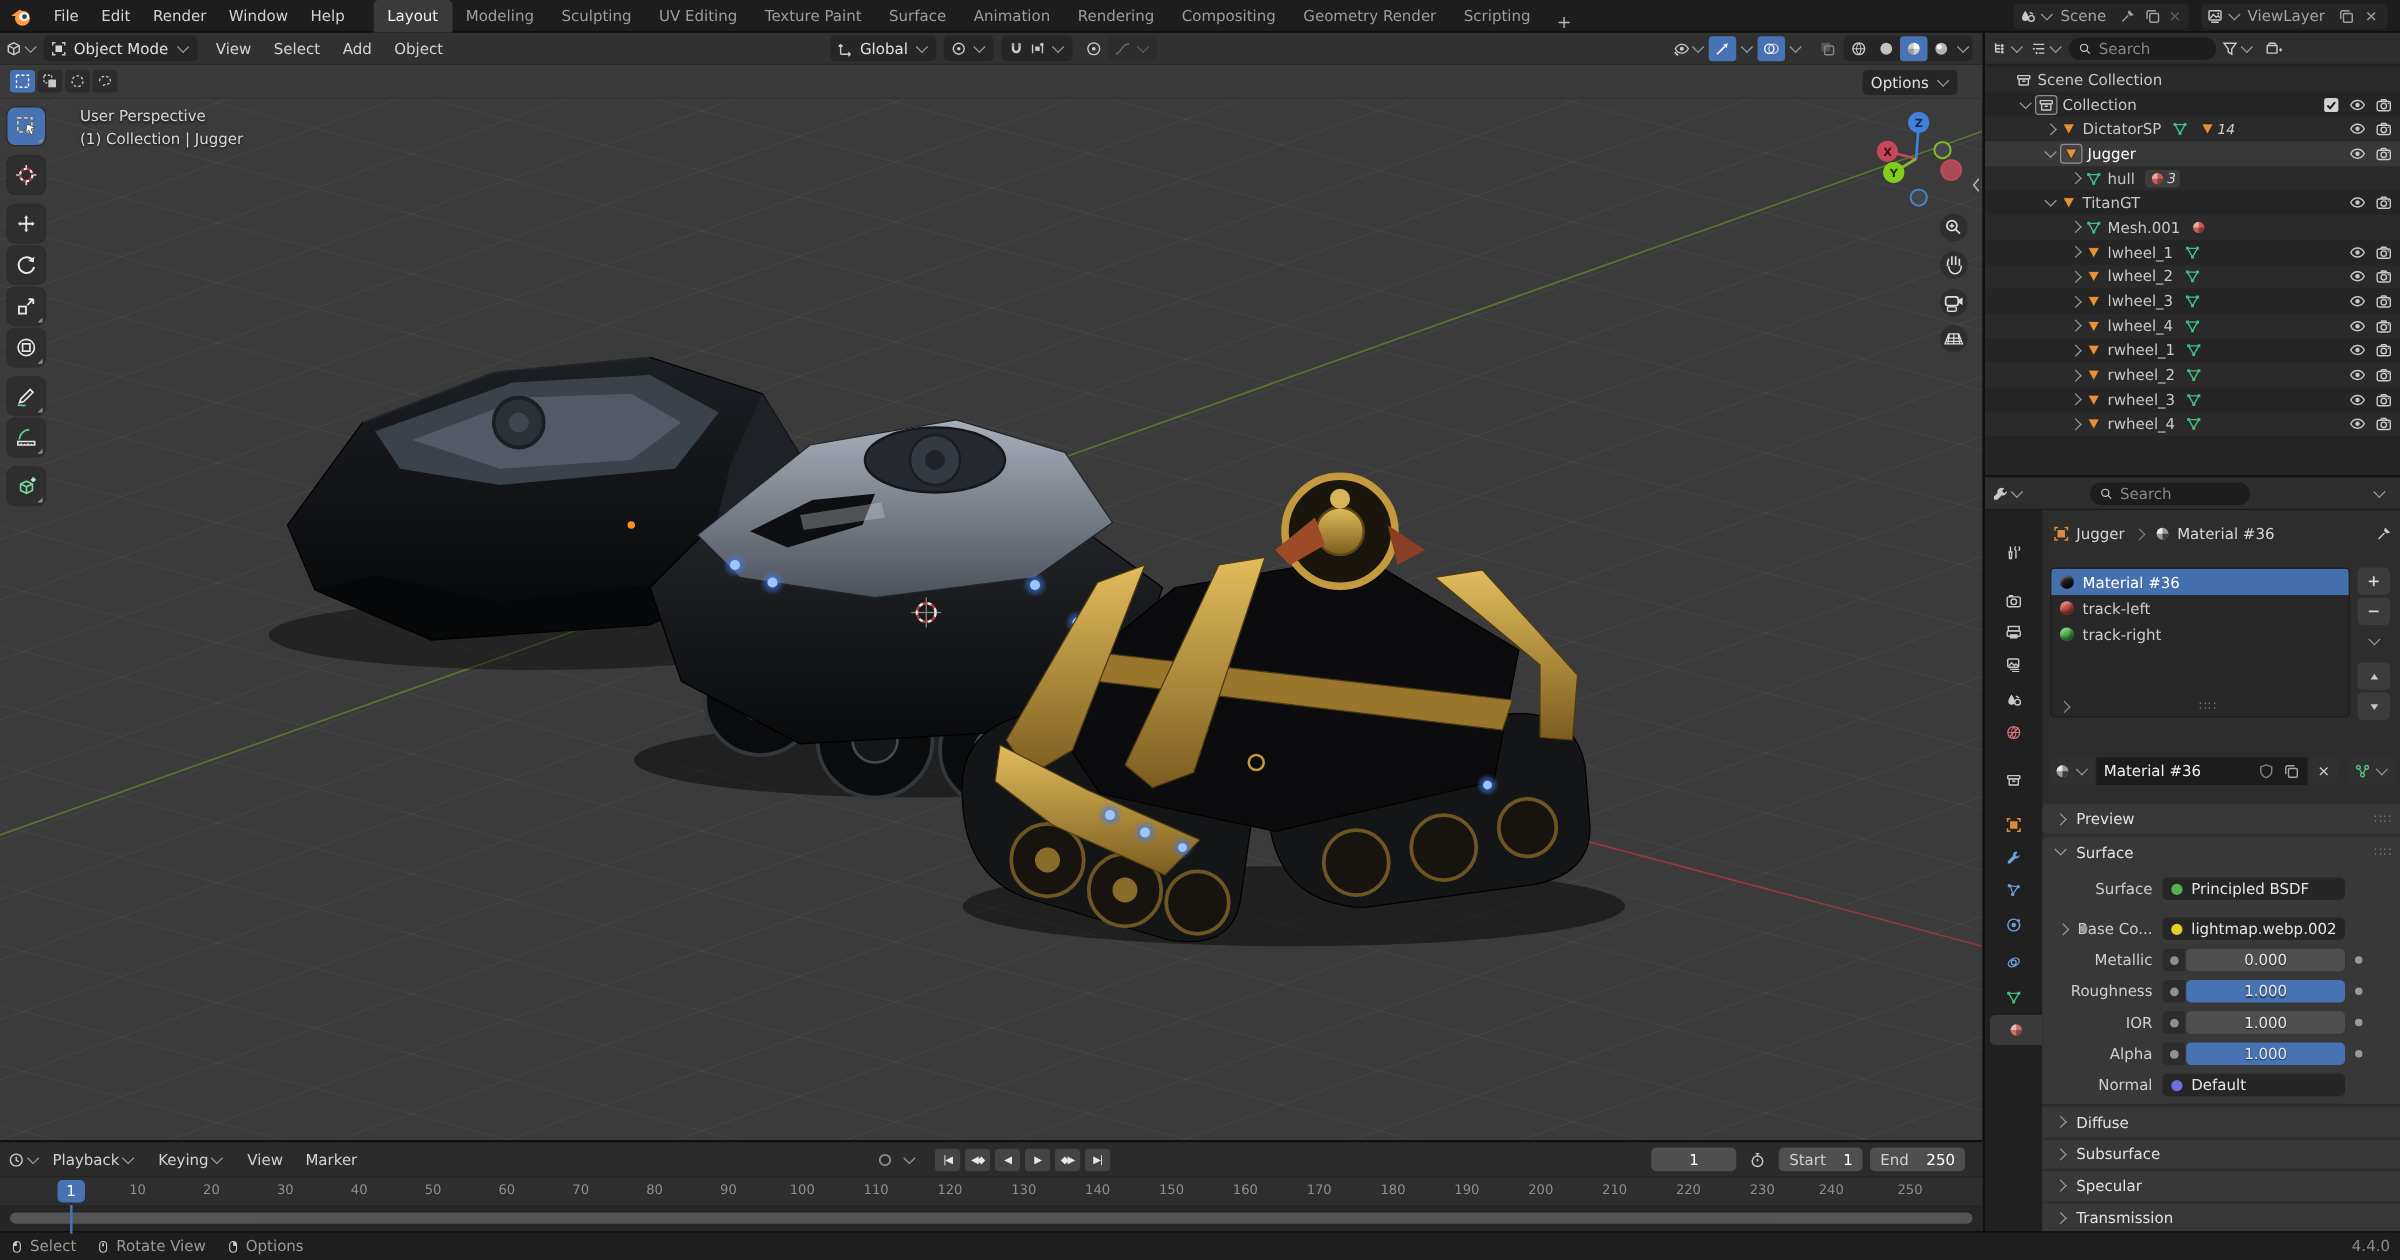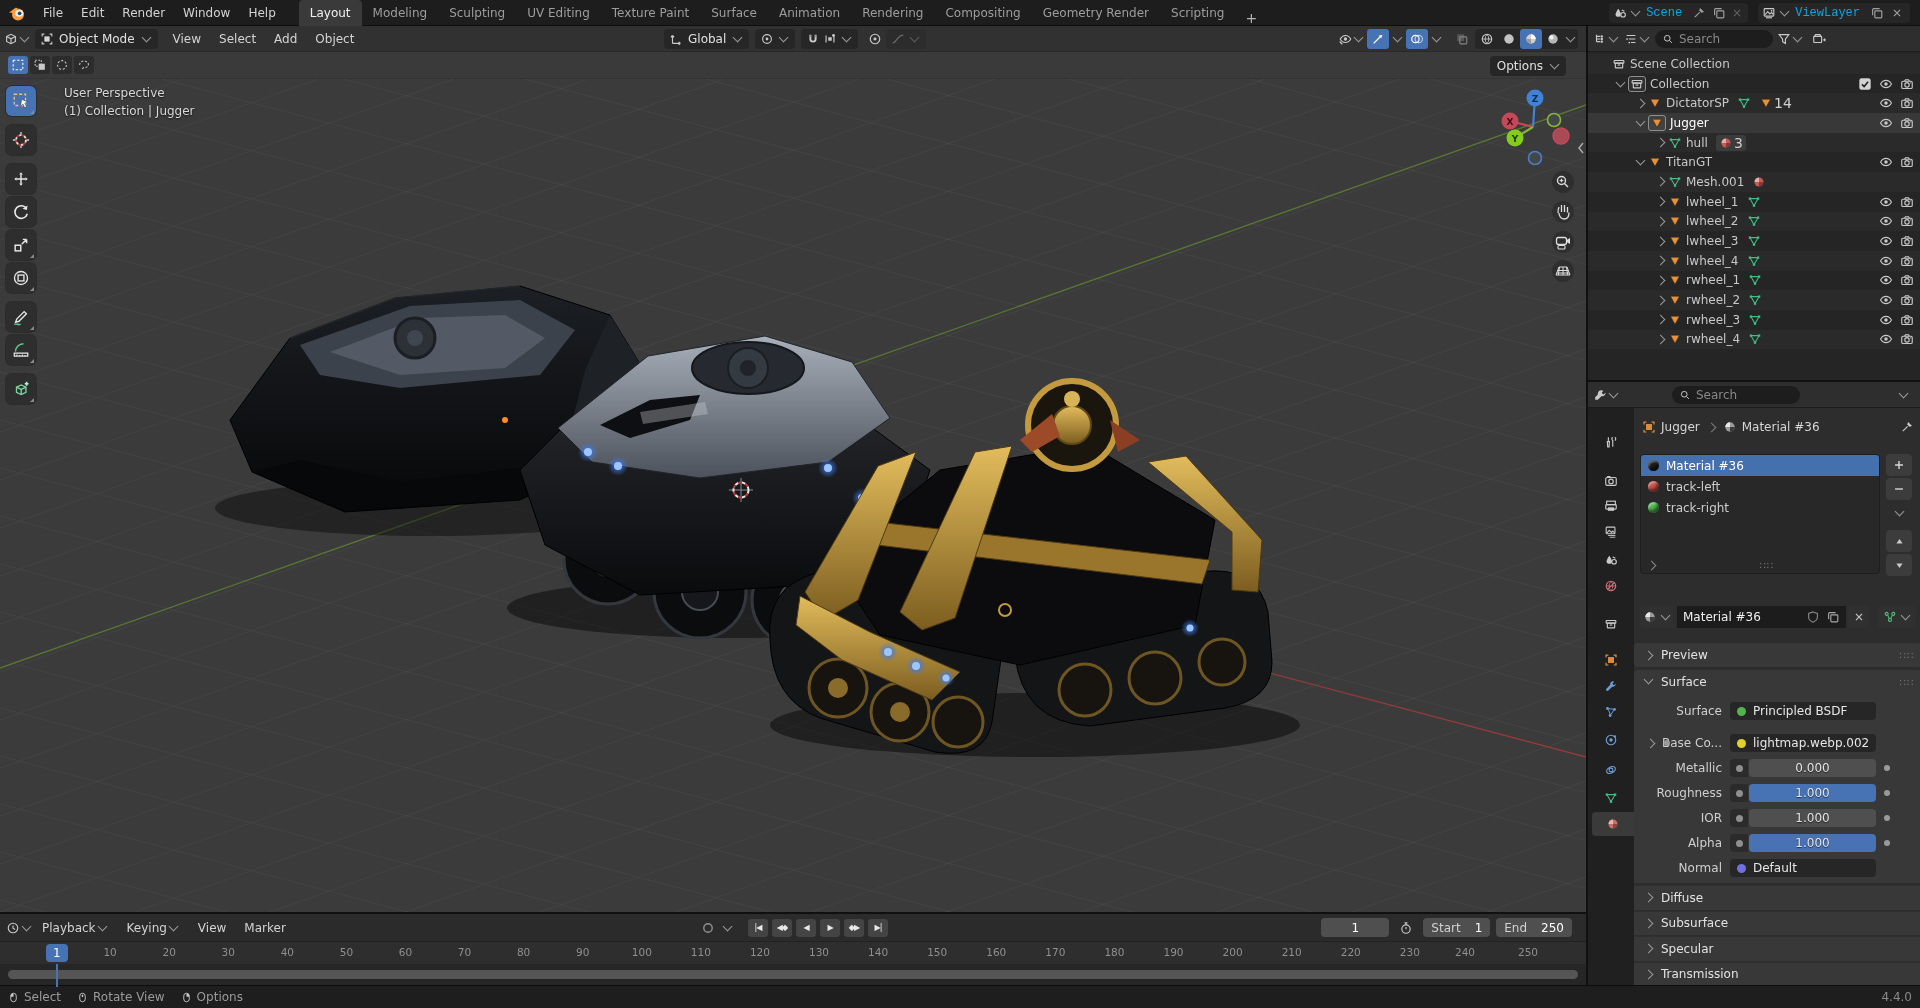--- a/index.html
+++ b/index.html
@@ -18,21 +18,21 @@
   #topbar { left:0; top:0; width:1920px; height:26px; background:#1d1d1d; display:flex; align-items:center;
     border-bottom:1px solid #0e0e0e; z-index:50; position:absolute; }
   #topbar .logo { width:34px; display:flex; justify-content:center; }
   .menu-item { padding:0 9px; height:16px; display:flex; align-items:center; color:#d3d3d3; cursor:default; }
   #workspaces { display:flex; align-items:flex-end; height:26px; margin-left:14px; }
   .ws-tab { padding:0 11px; height:26px; display:flex; align-items:center; color:#9d9d9d; }
   .ws-tab.active { background:#3a3a3a; color:#f0f0f0; border-radius:4px 4px 0 0; }
   .ws-add { padding:0 10px; color:#b5b5b5; font-size:14px; }
   #topbar .tb-right { margin-left:auto; display:flex; gap:10px; padding-right:10px; }
   .ctrl { background:#262626; border-radius:4px; height:20px; display:flex; align-items:center; padding:0 4px; gap:2px; }
-  .ctrl .txt { color:#0ea5e9; padding:0 6px 0 2px;font-family:Liberation Mono, monospace; }
+  .ctrl .txt { color:#a3a3a3; padding:0 6px 0 2px; }
   .ctrl .sub { opacity:.75; padding:0 2px; }
   .ctrl .dim { opacity:.35; }
 
   
   #viewport { position:absolute; left:0; top:26px; width:1586px; height:886px; background:#3b3b3b; overflow:hidden; }
   #scene-svg { position:absolute; left:0; top:0; }
   .vp-header { position:absolute; left:0; top:0; width:1586px; height:26px; background:#313131;
     display:flex; align-items:center; z-index:10; border-bottom:1px solid #282828;}
   .vp-tools-row { position:absolute; left:0; top:26px; width:1586px; height:27px; background:#3a3a3a;
     display:flex; align-items:center; z-index:9; border-bottom:1px solid #333;}
@@ -58,21 +58,21 @@
   .panel-header { height:26px; background:#2e2e2e; display:flex; align-items:center; padding:0 5px; gap:4px; border-bottom:1px solid #1c1c1c;text-align:right; }
   .searchbox { background:#1d1d1d; border-radius:10px; height:18px; display:flex; align-items:center; padding:0 7px; gap:5px; color:#888; flex:1; }
   .ol-rows { position:relative; padding-top:2px; }
   .ol-row { height:19.7px; display:flex; align-items:center; position:relative; padding-right:4px; }
   .ol-row:nth-child(odd) { background:rgba(255,255,255,.025); }
   .ol-row.active { background:rgba(255,255,255,.09); }
   .ol-label { margin-left:4px; color:#c8c8c8; white-space:nowrap; }
   .ol-row.active .ol-label { color:#ffffff; }
   .iconbox { border:1px solid #8f8f8f; border-radius:3px; padding:0 1px; background:rgba(255,255,255,.05); }
   .ol-right { position:absolute; right:6px; display:flex; gap:7px; align-items:center; }
-  .badge { font-size:14px; color:#cfcfcf; margin-left:1px; }
+  .badge { font-size:11px; color:#cfcfcf; margin-left:1px;font-style:italic; }
   .extra { margin-left:8px; display:flex; align-items:center; }
   .extra.boxed { background:#3c3c3c; border-radius:3px; padding:0 3px; }
 
   #properties { position:absolute; left:1586px; top:380px; width:334px; height:605px; background:#2d2d2d; border-left:2px solid #101010; border-top:2px solid #101010;}
   #prop-tabs { position:absolute; left:0; top:26px; width:46px; height:579px; background:#202020; }
   .ptab { position:absolute; left:0; width:46px; height:24px; display:flex; align-items:center; justify-content:center; }
   .ptab.active { background:#3a3a3a; border-radius:4px 0 0 4px; left:4px; width:42px; }
   #prop-content { position:absolute; left:46px; top:26px; width:288px; height:579px; background:#2d2d2d; }
   .crumb { position:absolute; left:0; top:12px; width:288px; display:flex; align-items:center; padding:0 8px; gap:5px; color:#d6d6d6; }
   #slot-list { position:absolute; left:6px; top:46px; width:240px; height:120px; background:#282828; border:1px solid #1e1e1e; border-radius:4px; overflow:hidden; }

